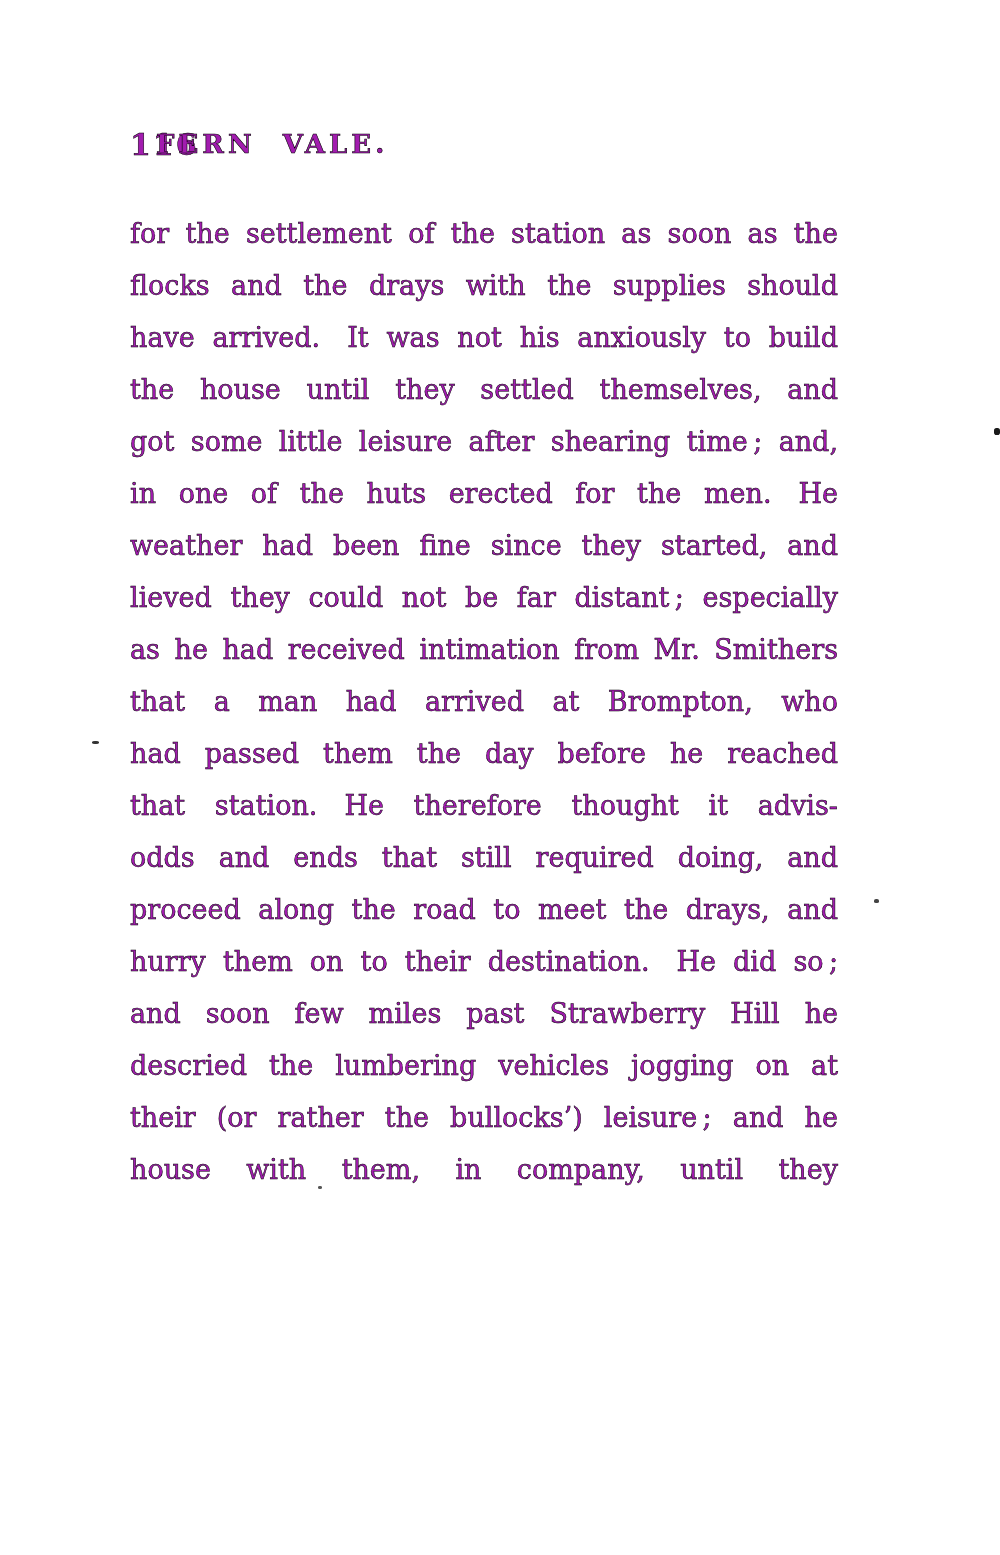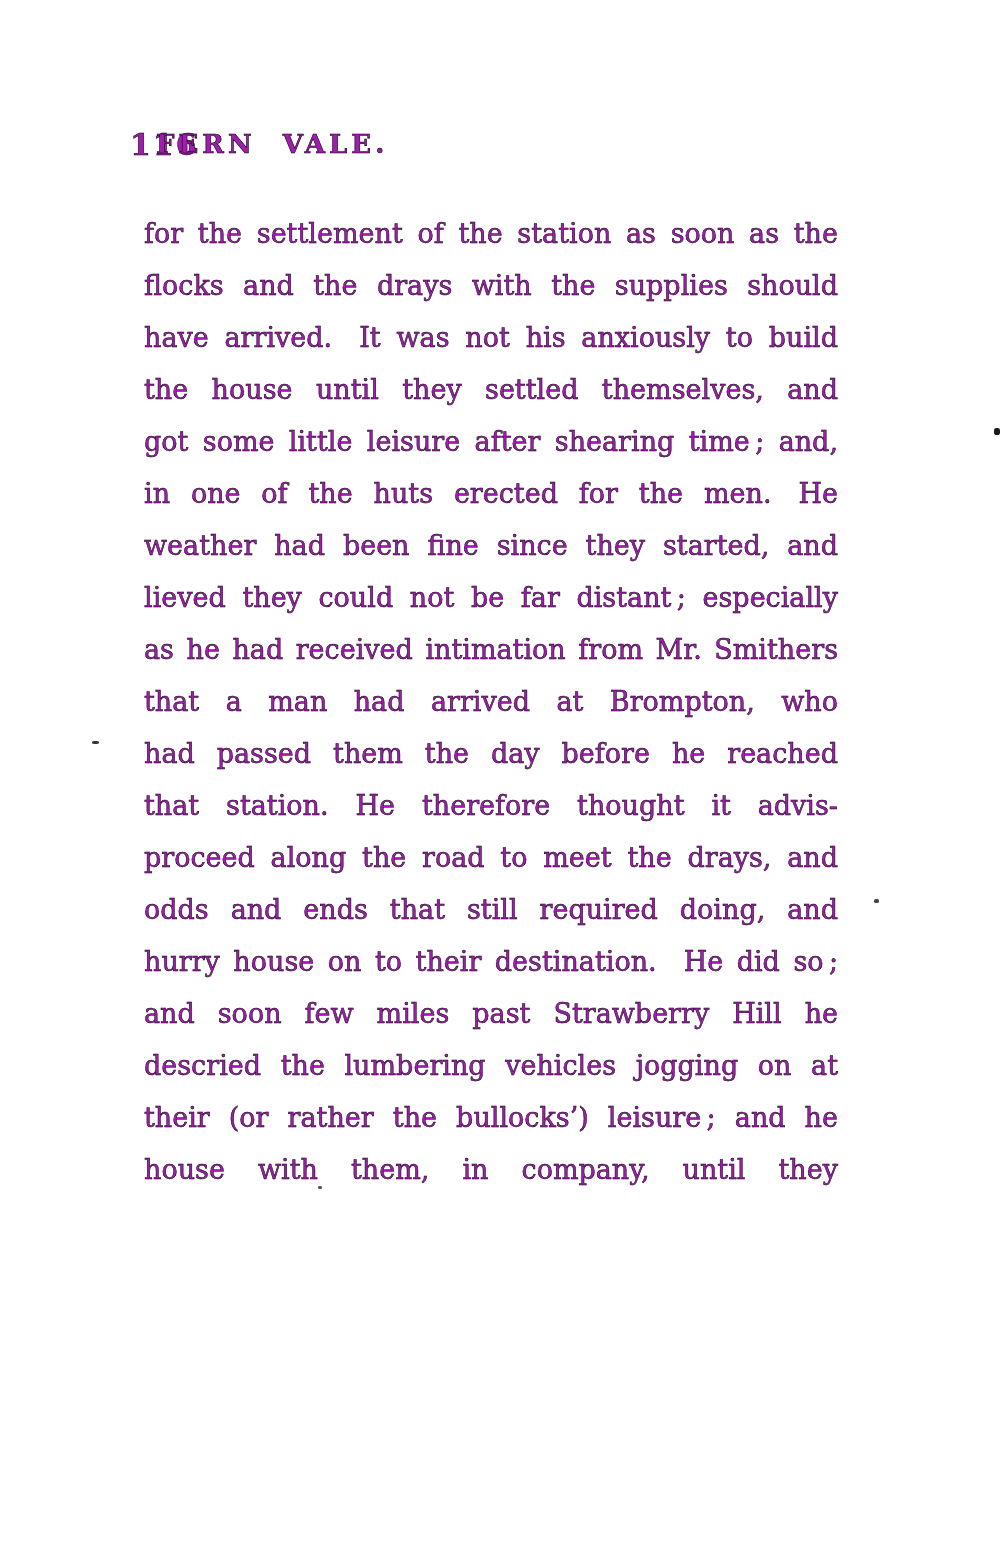--- a/index.html
+++ b/index.html
@@ -48,21 +48,20 @@
     width: 708px;
   }
   .body-line {
     height: 52px;
     line-height: 52px;
     font-size: 27px;
     text-align: justify;
     text-align-last: justify;
     -webkit-text-stroke: 0.5px #000;
     white-space: normal;
-    margin-left: 14px;
   }
   .speck {
     position: absolute;
     background: #1a1a1a;
     border-radius: 40%;
   }
   .speck-dash   { left: 92px;  top: 741px; width: 7px; height: 3px; background:#333; }
   .speck-dot    { left: 874px; top: 899px; width: 5px; height: 4px; background:#444; }
   .speck-edge   { left: 994px; top: 428px; width: 6px; height: 7px; }
   .speck-under  { left: 318px; top: 1186px; width: 4px; height: 3px; background:#555; }
@@ -83,23 +82,23 @@
     <div class="body-line">have arrived. It was not his anxiously to build</div>
     <div class="body-line">the house until they settled themselves, and</div>
     <div class="body-line">got some little leisure after shearing time ; and,</div>
     <div class="body-line">in one of the huts erected for the men. He</div>
     <div class="body-line">weather had been fine since they started, and</div>
     <div class="body-line">lieved they could not be far distant ; especially</div>
     <div class="body-line">as he had received intimation from Mr. Smithers</div>
     <div class="body-line">that a man had arrived at Brompton, who</div>
     <div class="body-line">had passed them the day before he reached</div>
     <div class="body-line">that station. He therefore thought it advis-</div>
+    <div class="body-line">odds and ends that still required doing, and</div>
     <div class="body-line">proceed along the road to meet the drays, and</div>
-    <div class="body-line">odds and ends that still required doing, and</div>
-    <div class="body-line">hurry house on to their destination. He did so ;</div>
+    <div class="body-line">hurry them on to their destination. He did so ;</div>
     <div class="body-line">and soon few miles past Strawberry Hill he</div>
     <div class="body-line">descried the lumbering vehicles jogging on at</div>
     <div class="body-line">their (or rather the bullocks’) leisure ; and he</div>
     <div class="body-line">house with them, in company, until they</div>
   </div>
 
   <div class="speck speck-dash"></div>
   <div class="speck speck-dot"></div>
   <div class="speck speck-edge"></div>
   <div class="speck speck-under"></div>

